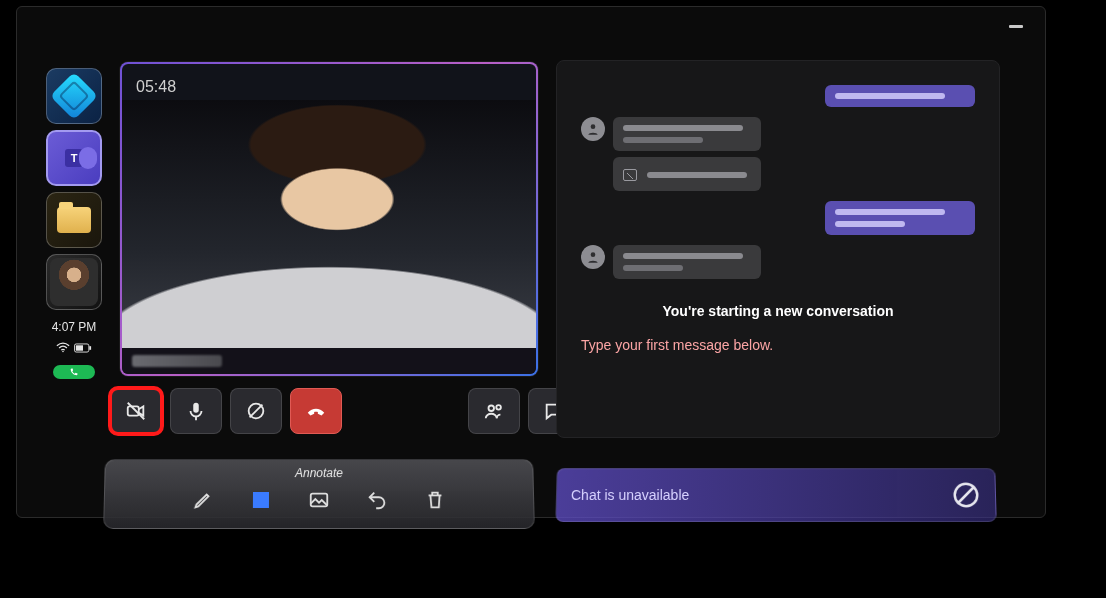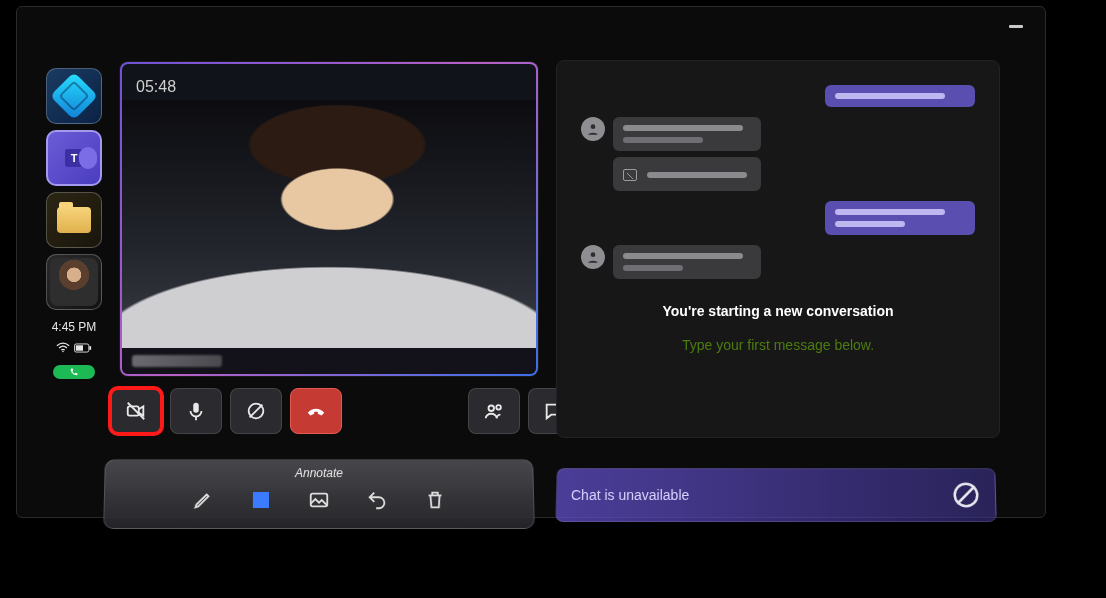--- a/index.html
+++ b/index.html
@@ -68,21 +68,21 @@
   .bubble.purple { background:#5a4fb1; }
   .bubble.grey { background:#3a3a3c; }
   .mock-row { display:flex; gap:8px; align-items:flex-start; align-self:flex-start;}
   .avatar-dot { width:24px;height:24px;border-radius:50%;background:#8d8d92;display:flex;align-items:center;justify-content:center;}
   .avatar-dot svg{width:14px;height:14px;fill:#2e2e30;}
   .line { height:6px; border-radius:3px; background:#8a8a8f; }
   .line.dark { background:#6e6e73;}
   .img-chip{width:14px;height:12px;border:1px solid #9a9aa0;border-radius:2px; display:inline-block; position:relative; margin-right:6px; vertical-align:middle;}
   .img-chip::after{content:"";position:absolute;left:1px;bottom:1px;width:10px;height:6px;background:linear-gradient(45deg,transparent 45%,#9a9aa0 46% 54%,transparent 55%);}
   .chat-title { text-align:center; margin-top:24px; font-weight:700; font-size:14px;}
-  .chat-sub { text-align:center; margin-top:18px; font-size:14px; color:#4d7c0f;}
+  .chat-sub { text-align:left; margin-top:18px; font-size:14px; color:#fca5a5;}
 
   
   .annotate-bar { position:absolute; left:104px; top:459px; width:430px; height:70px; border-radius:10px;
     background:linear-gradient(180deg, rgba(90,90,96,.75), rgba(40,40,44,.9)); border:1px solid rgba(255,255,255,.15);
     display:flex; flex-direction:column; align-items:center; padding-top:6px; transform: perspective(600px) rotateX(4deg);}
   .annotate-label { font-size:12px; font-style:italic; color:#e9e9e9; }
   .annotate-tools { display:flex; gap:34px; margin-top:8px; align-items:center;}
   .tool { width:24px;height:24px; display:flex;align-items:center;justify-content:center; color:#ddd;}
   .tool.active .sq { background:#3a7bff; }
   .sq { width:16px;height:16px; background:#666; }
@@ -112,21 +112,21 @@
     <div class="teams-logo">
         <span>T</span>
       </div>
   </div>
   <div class="side-tile folder">
     <div class="folder-glyph"></div>
   </div>
   <div class="side-tile avatar">
     <div class="av-img"></div>
   </div>
-  <div class="clock">4:45 PM</div>
+  <div class="clock">4:07 PM</div>
   <div class="status-icons">
     <span class="wifi-icon">
       <svg viewBox="0 0 16 12" width="14" height="11">
           <path d="M1 4 Q8 -2 15 4" stroke="#e6e6e6" fill="none" stroke-width="1.4"></path>
           <path d="M3.5 6.5 Q8 2.5 12.5 6.5" stroke="#e6e6e6" fill="none" stroke-width="1.4"></path>
           <path d="M6 9 Q8 7.4 10 9" stroke="#e6e6e6" fill="none" stroke-width="1.4"></path>
           <circle cx="8" cy="10.6" r="0.9" fill="#e6e6e6"></circle>
         </svg>
     </span>
     <span class="battery-icon">

